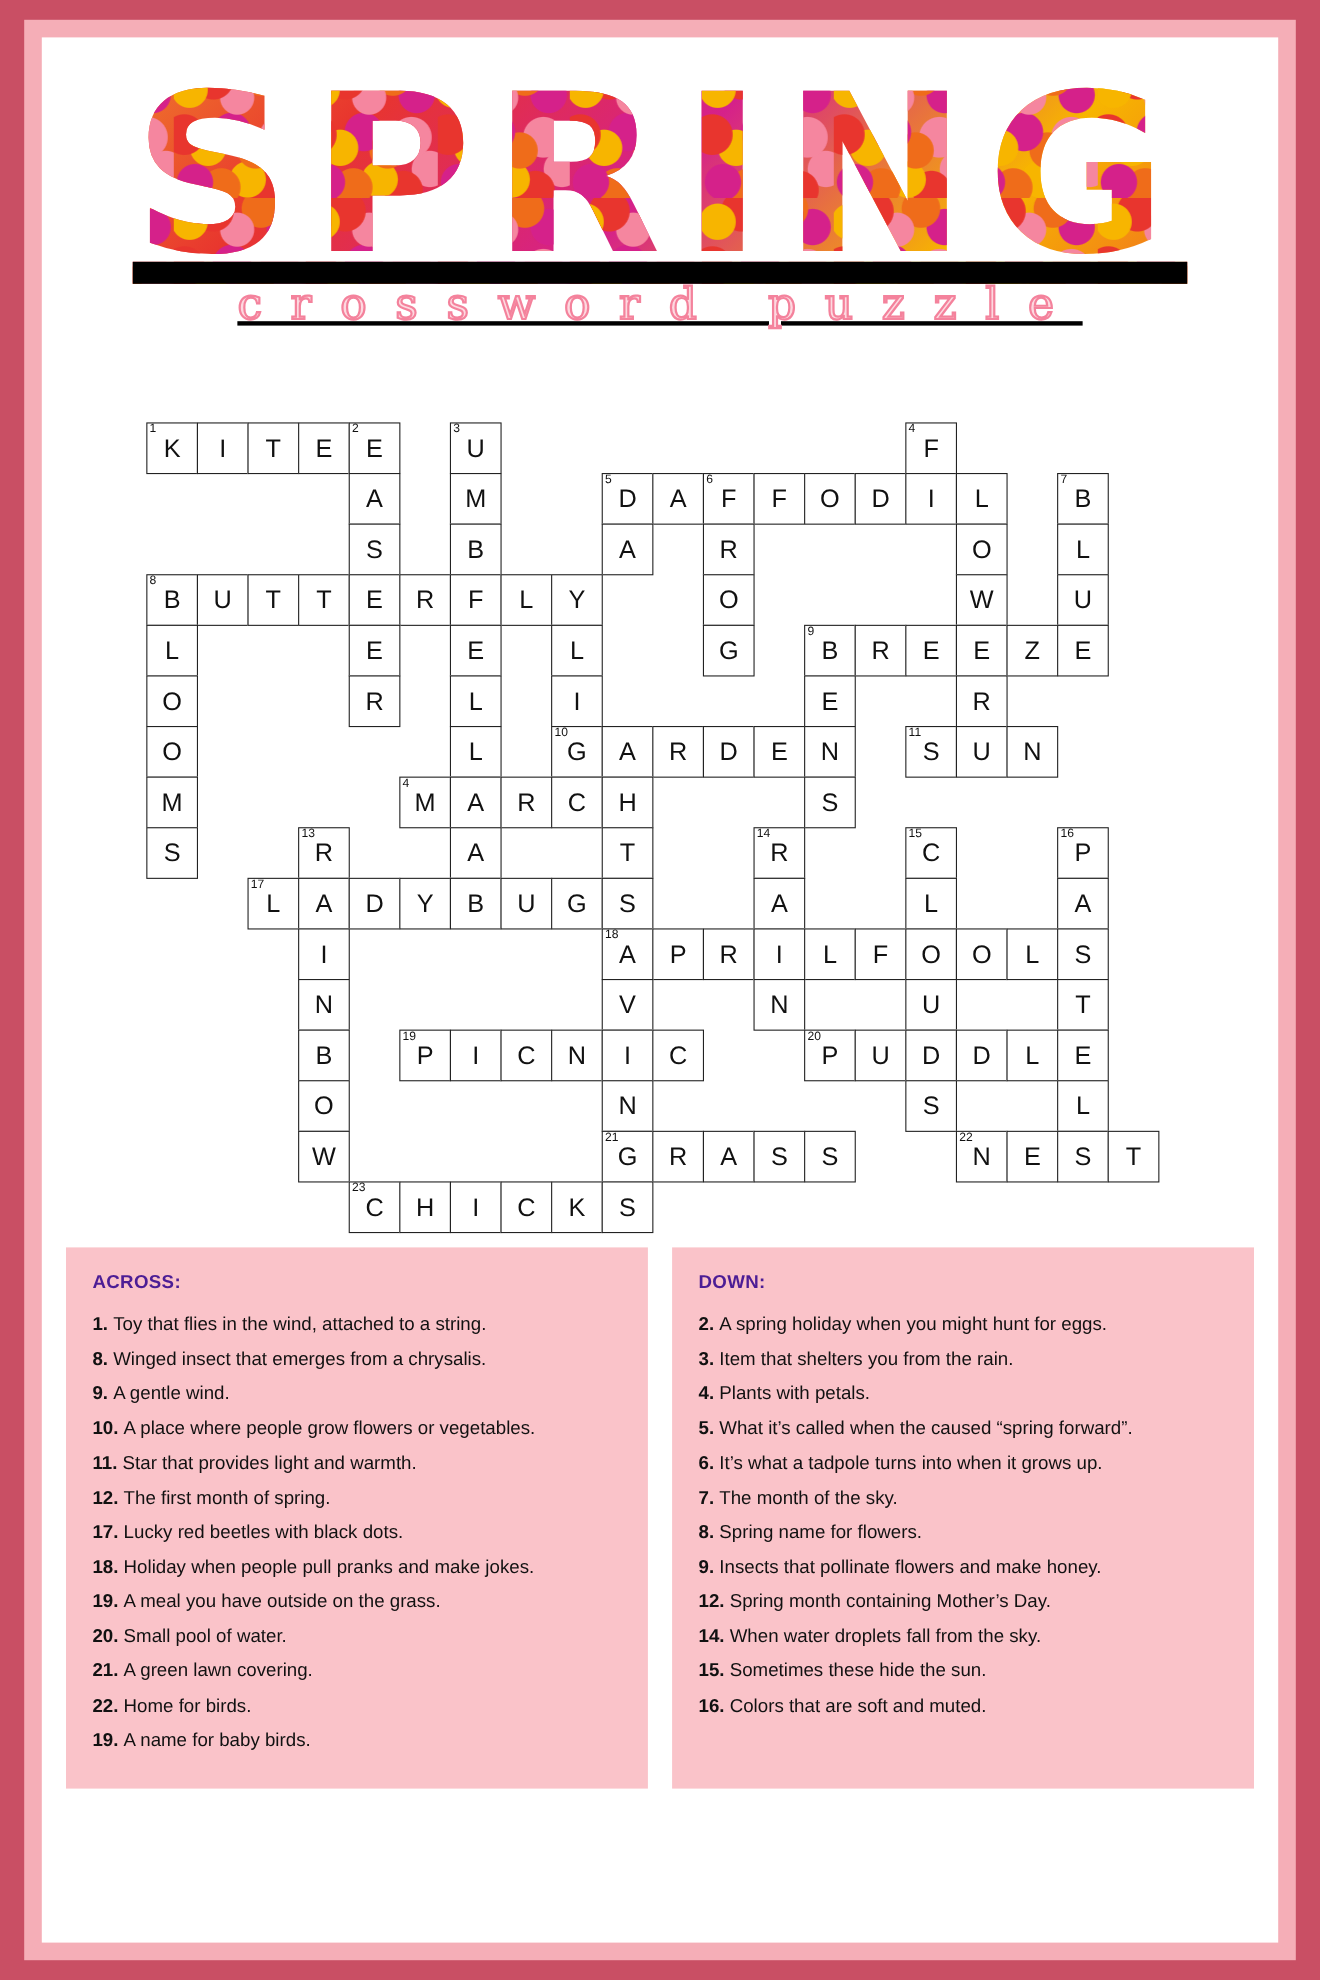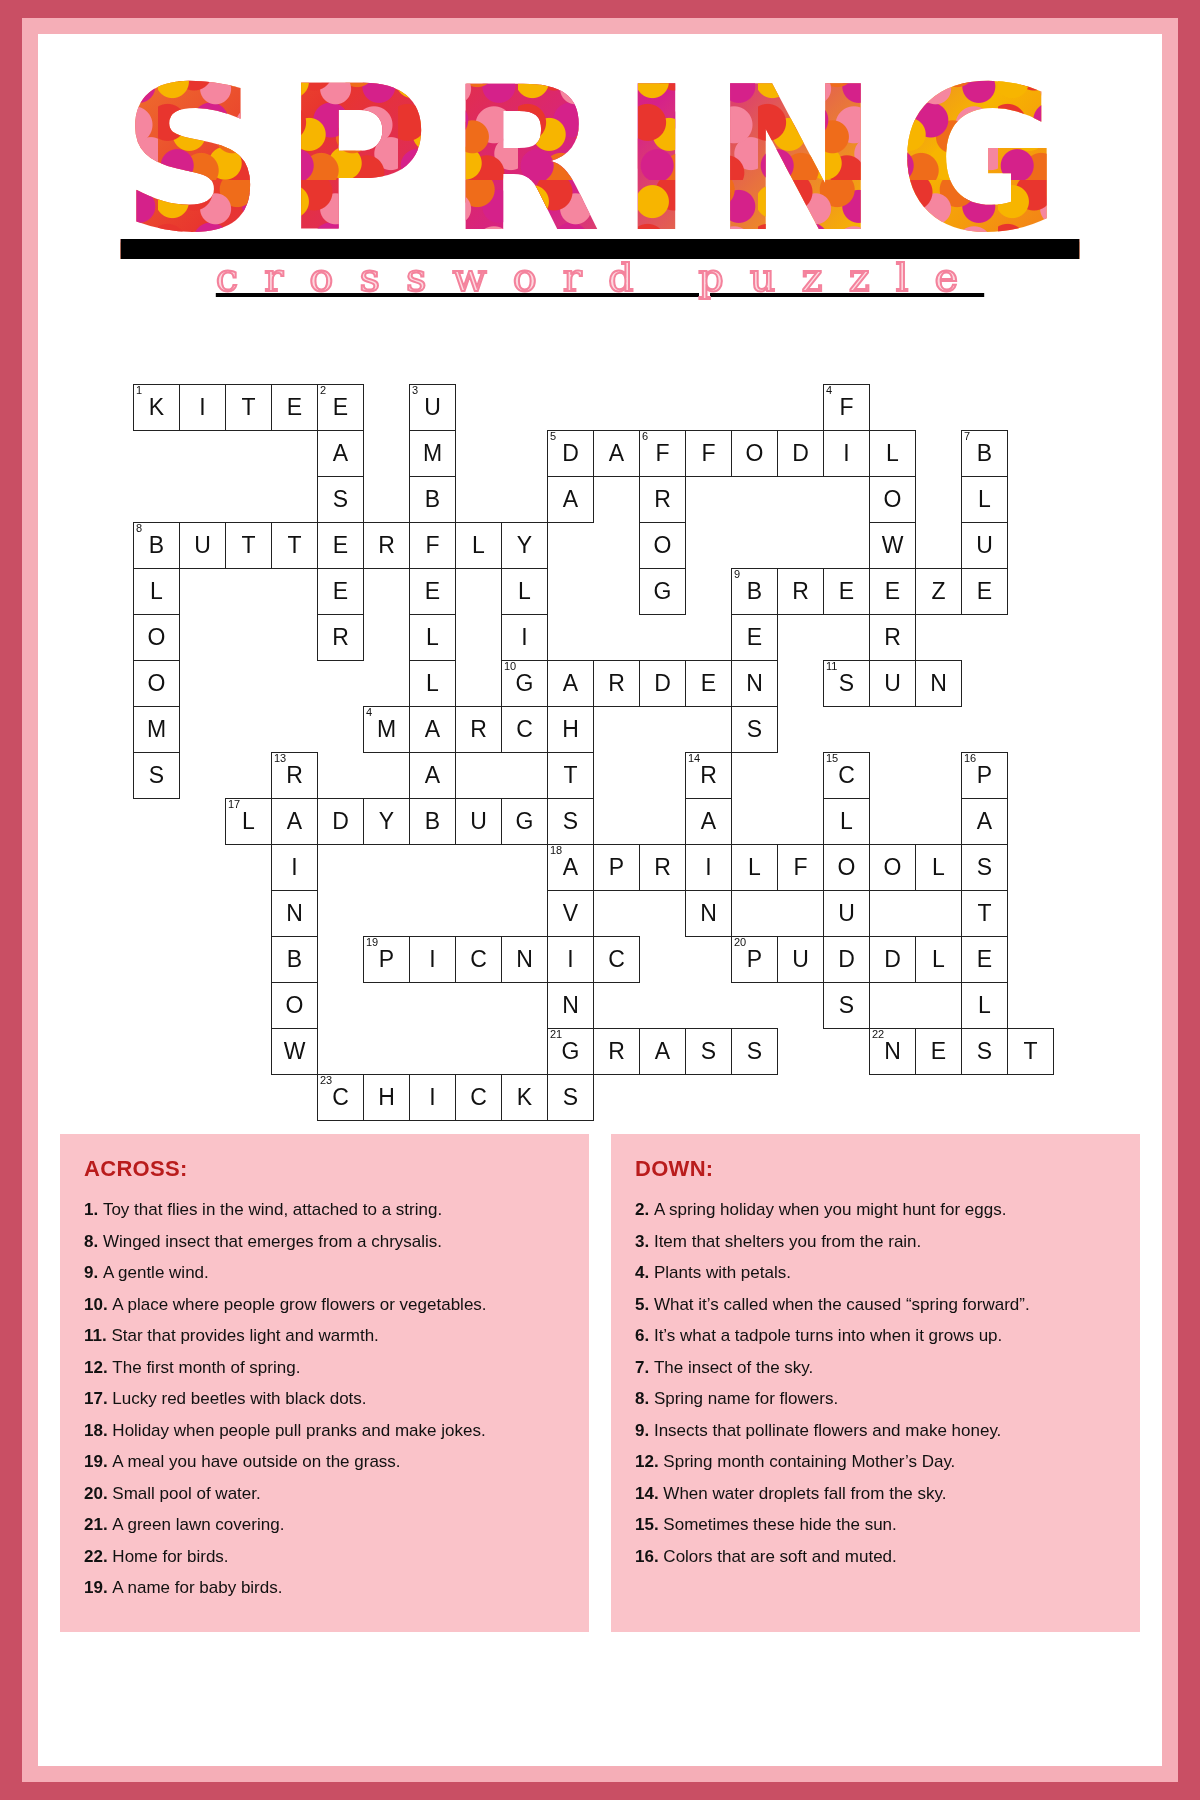--- a/index.html
+++ b/index.html
@@ -113,23 +113,23 @@
     width: 1080px;
     display: flex;
     gap: 22px;
   }
   .clue-col {
     background: #fac3c9;
     padding: 22px 24px 26px 24px;
     width: 529px;
   }
   .clue-heading {
-    font-size: 22px;
+    font-size: 17px;
     font-weight: bold;
-    color: #b91c1c;
+    color: #4c1d95;
     margin-bottom: 14px;
     letter-spacing: .3px;
   }
   .clue-item {
     font-size: 17px;
     color: #111;
     line-height: 1.62;
     margin-bottom: 4px;
   }
   .clue-item b { font-weight: bold; }
@@ -604,21 +604,21 @@
           <div class="clue-item"><b>22. </b><span>Home for birds.</span></div>
           <div class="clue-item"><b>19. </b><span>A name for baby birds.</span></div>
         </div>
       <div class="clue-col" id="down-col">
         <div class="clue-heading">DOWN:</div>
       <div class="clue-item"><b>2. </b><span>A spring holiday when you might hunt for eggs.</span></div>
           <div class="clue-item"><b>3. </b><span>Item that shelters you from the rain.</span></div>
           <div class="clue-item"><b>4. </b><span>Plants with petals.</span></div>
           <div class="clue-item"><b>5. </b><span>What it’s called when the caused “spring forward”.</span></div>
           <div class="clue-item"><b>6. </b><span>It’s what a tadpole turns into when it grows up.</span></div>
-          <div class="clue-item"><b>7. </b><span>The insect of the sky.</span></div>
+          <div class="clue-item"><b>7. </b><span>The month of the sky.</span></div>
           <div class="clue-item"><b>8. </b><span>Spring name for flowers.</span></div>
           <div class="clue-item"><b>9. </b><span>Insects that pollinate flowers and make honey.</span></div>
           <div class="clue-item"><b>12. </b><span>Spring month containing Mother’s Day.</span></div>
           <div class="clue-item"><b>14. </b><span>When water droplets fall from the sky.</span></div>
           <div class="clue-item"><b>15. </b><span>Sometimes these hide the sun.</span></div>
           <div class="clue-item"><b>16. </b><span>Colors that are soft and muted.</span></div>
         </div>
     </div>
 
   </div>

